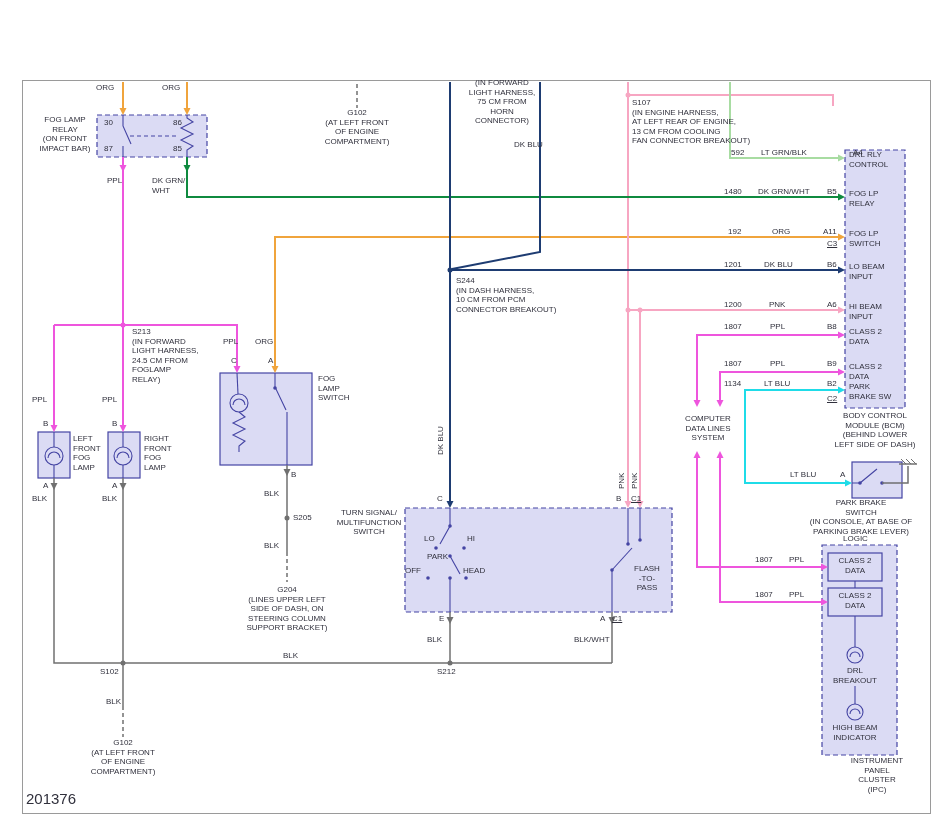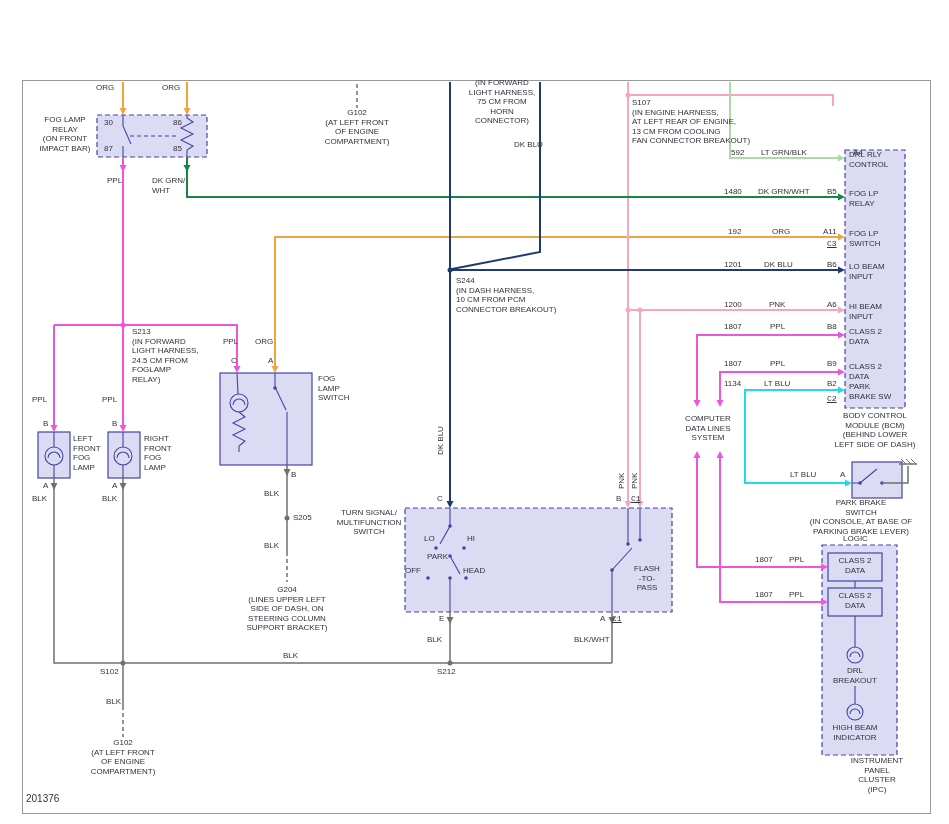--- a/index.html
+++ b/index.html
@@ -3,23 +3,23 @@
 <meta charset="utf-8">
 <style>
   html,body{margin:0;padding:0;background:#ffffff;}
   body{font-family:"Liberation Sans",sans-serif;}
   .page{position:relative;width:949px;height:824px;background:#fff;overflow:hidden;}
   .header{position:absolute;left:0;top:0;width:949px;height:55px;background:#d3d3d3;}
   .title{position:absolute;left:310px;top:15px;font-size:17.5px;color:#2e4054;letter-spacing:.2px;}
   svg{position:absolute;left:0;top:0;}
   .lbl{position:absolute;font-size:8px;line-height:9.6px;color:#30303c;white-space:pre-line;}
   .c{text-align:center;}
-  .u{text-decoration:underline;font-family:Liberation Mono, monospace;}
+  .u{text-decoration:underline;}
   .v{transform:rotate(-90deg);transform-origin:0 0;white-space:nowrap;}
-  .doc{font-size:10px;}
+  .doc{font-size:15px;}
   .w{fill:none;}
   .dot,.ah{stroke:none;}
   .dsh{stroke-dasharray:5 3;}
   .dsh2{stroke-dasharray:4 3;}
 </style>
 </head>
 <body>
 
 <div class="page">
 

